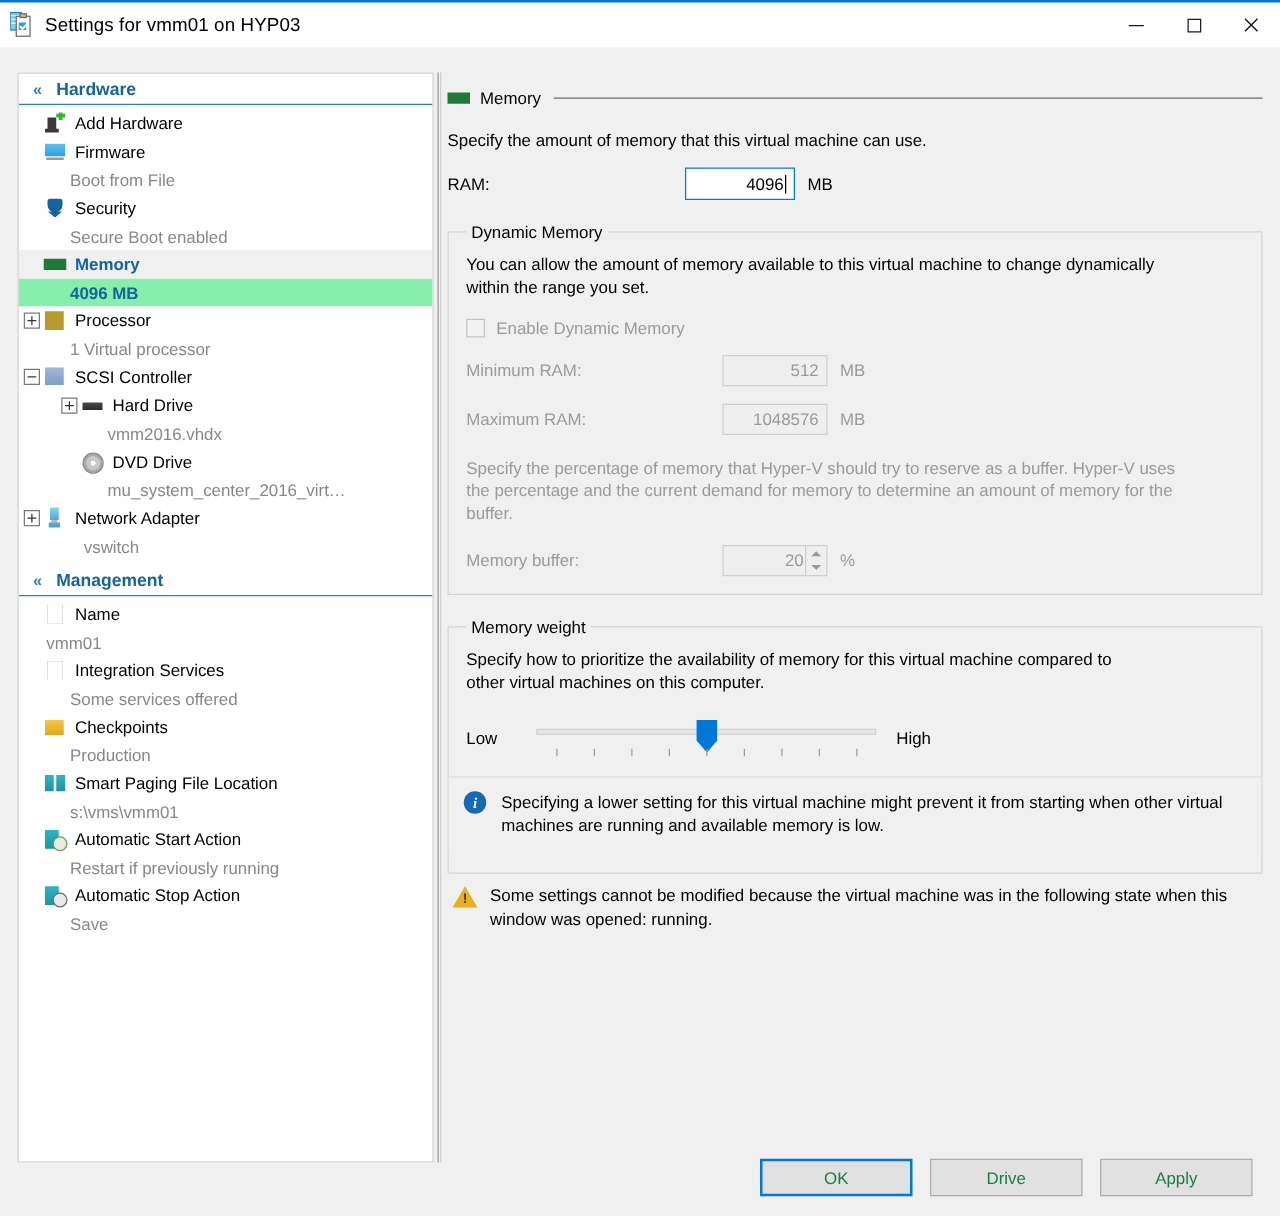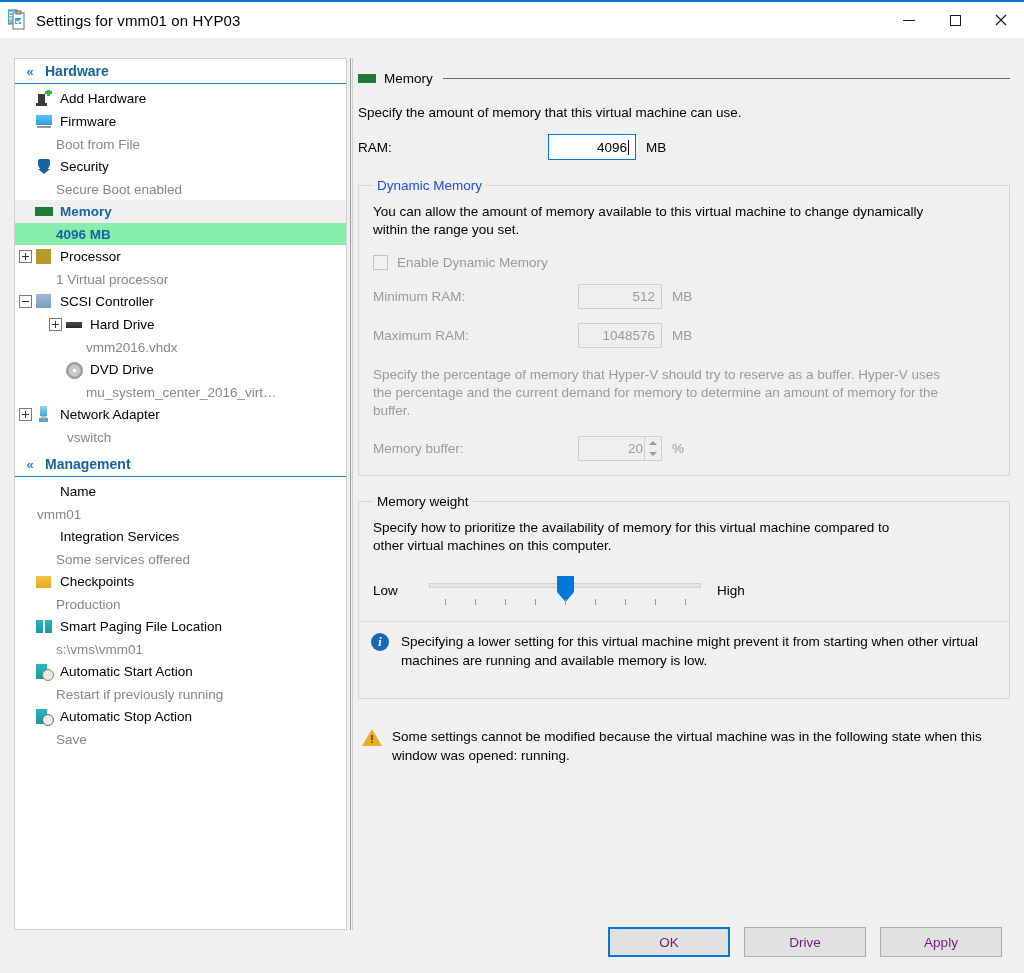--- a/index.html
+++ b/index.html
@@ -201,21 +201,21 @@
   .caret { display:inline-block; width:1px; height:15px; background:#000; margin-left:1px; }
   .unit { margin-left: 10px; font-size: 13.5px; }
   .unit.dim { color: #9a9a9a; }
 
   fieldset.grp {
     border: 1px solid #d4d4d4; border-radius: 0;
     margin: 0; padding: 6px 14px 14px 14px;
     background: #f0f0f0;
   }
   fieldset.grp > legend { padding: 0 4px; font-size: 13.5px; }
-  fieldset.grp.dim > legend { color: #1d4ed8; }
+  fieldset.grp.dim > legend { color: #000000; }
   .grp-wrap { margin-top: 18px; }
   .para.dim { color: #9a9a9a; }
 
   .ckrow { display: flex; align-items: center; margin-top: 16px; }
   .ckbox {
     width: 15px; height: 15px; border: 1px solid #c2c2c2; background: #f2f2f2;
     margin-right: 9px; flex: none;
   }
   .ckrow .cklabel { font-size: 13.5px; color: #9a9a9a; }
 
@@ -272,21 +272,21 @@
   }
   .info-ic {
     width: 18px; height: 18px; border-radius: 50%; background: #1769b5;
     color: #fff; font-size: 12px; font-weight: bold; font-style: italic;
     display: flex; align-items: center; justify-content: center;
     margin-right: 12px; flex: none; margin-top: 1px;
     font-family: "Liberation Serif", serif;
   }
   .infobar .itext { font-size: 13.5px; line-height: 19px; }
 
-  .warnbar { margin-top: 28px; display: flex; align-items: flex-start; padding: 0 4px; justify-content: space-between; }
+  .warnbar { margin-top: 8px; display: flex; align-items: flex-start; padding: 0 4px; justify-content: space-between; }
   .warn-ic { width: 20px; height: 18px; margin-right: 10px; flex: none; position: relative; margin-top: 2px; }
   .warn-ic::before {
     content:""; position:absolute; left:0; top:0; width:0; height:0;
     border-left: 10px solid transparent; border-right: 10px solid transparent;
     border-bottom: 17px solid #e8b020;
   }
   .warn-ic::after {
     content:"!"; position:absolute; left:0; top:4px; width:20px; text-align:center;
     font-size: 11px; font-weight: bold; color: #4a3500; line-height: 12px;
   }
@@ -294,21 +294,21 @@
 
   
   .footer {
     position: absolute; left: 0; bottom: 0; width: 1024px; height: 62px;
     display: flex; align-items: center; justify-content: flex-end;
     padding-right: 22px; gap: 14px;
   }
   .btn {
     width: 122px; height: 30px; background: #e1e1e1; border: 1px solid #adadad;
     font-size: 13.5px; display: flex; align-items: center; justify-content: center;
-    font-family: "Liberation Sans", sans-serif; color: #701a75;
+    font-family: "Liberation Sans", sans-serif; color: #15803d;
   }
   .btn.default { border: 2px solid #0078d7; background: #e1e1e1; }
 </style>
 </head>
 <body>
 
 <div class="titlebar">
   <span class="title-icon">
     <svg width="20" height="22" viewBox="0 0 20 22">
       <rect x="0" y="1" width="9" height="14" fill="#7fc9e8" stroke="#2f7fa8" stroke-width="1"></rect>

